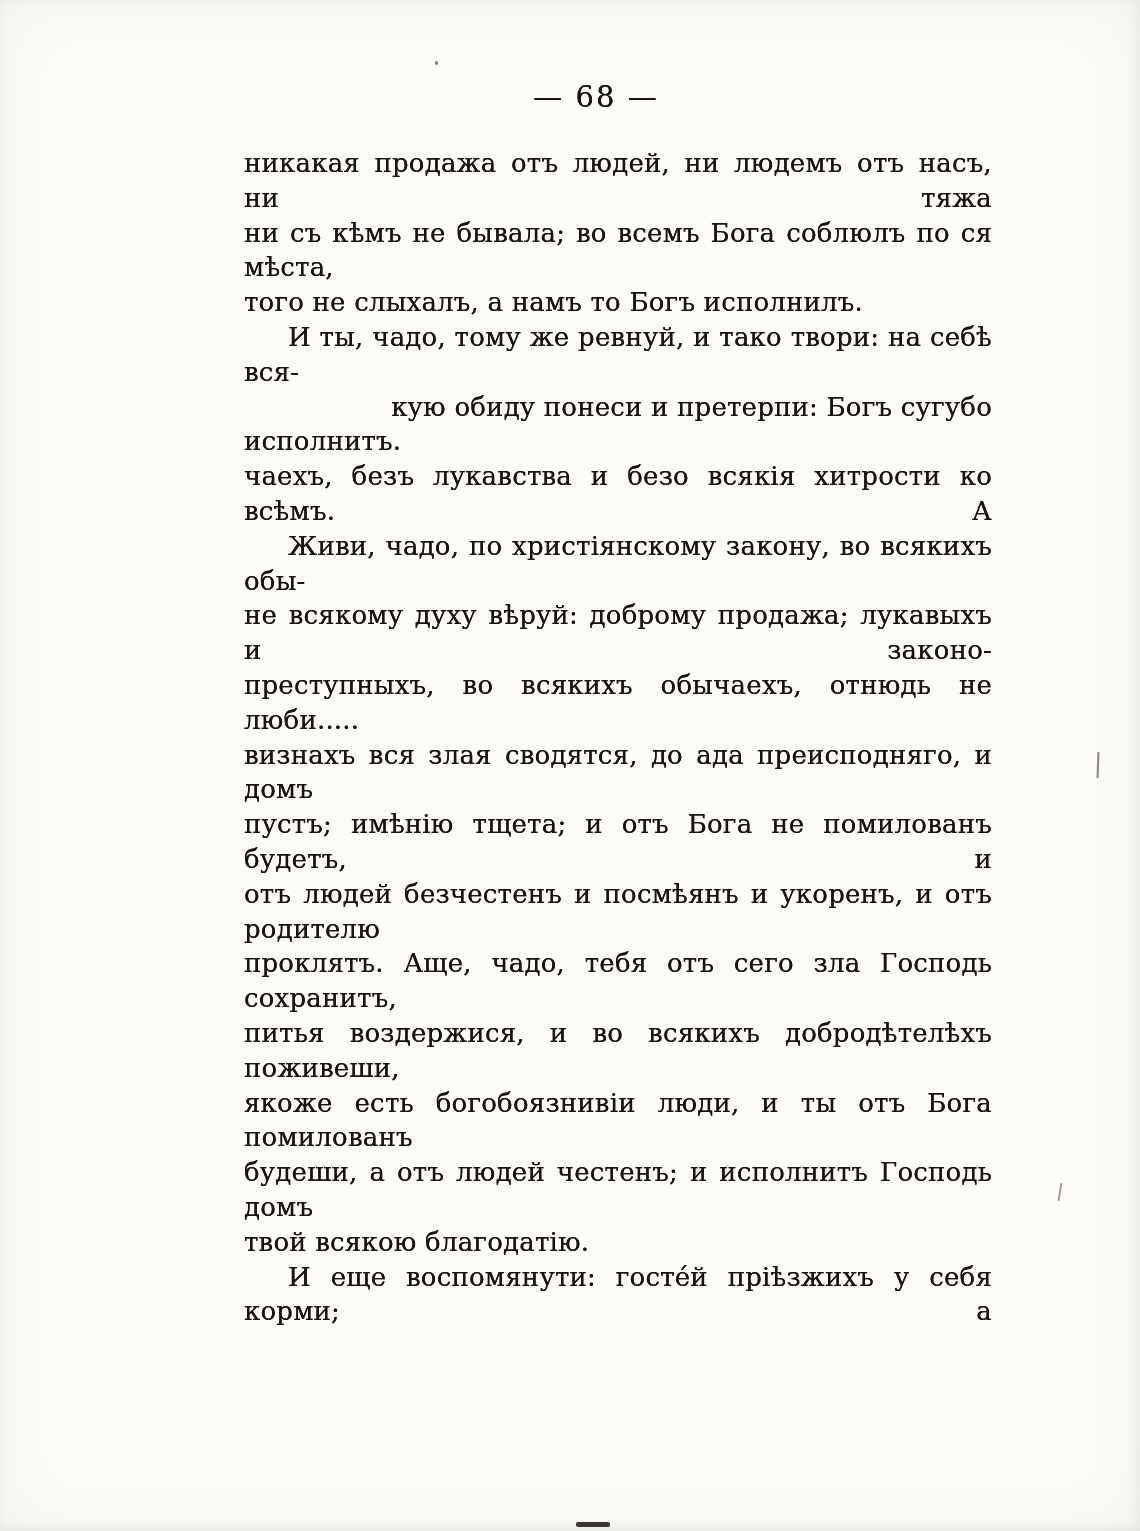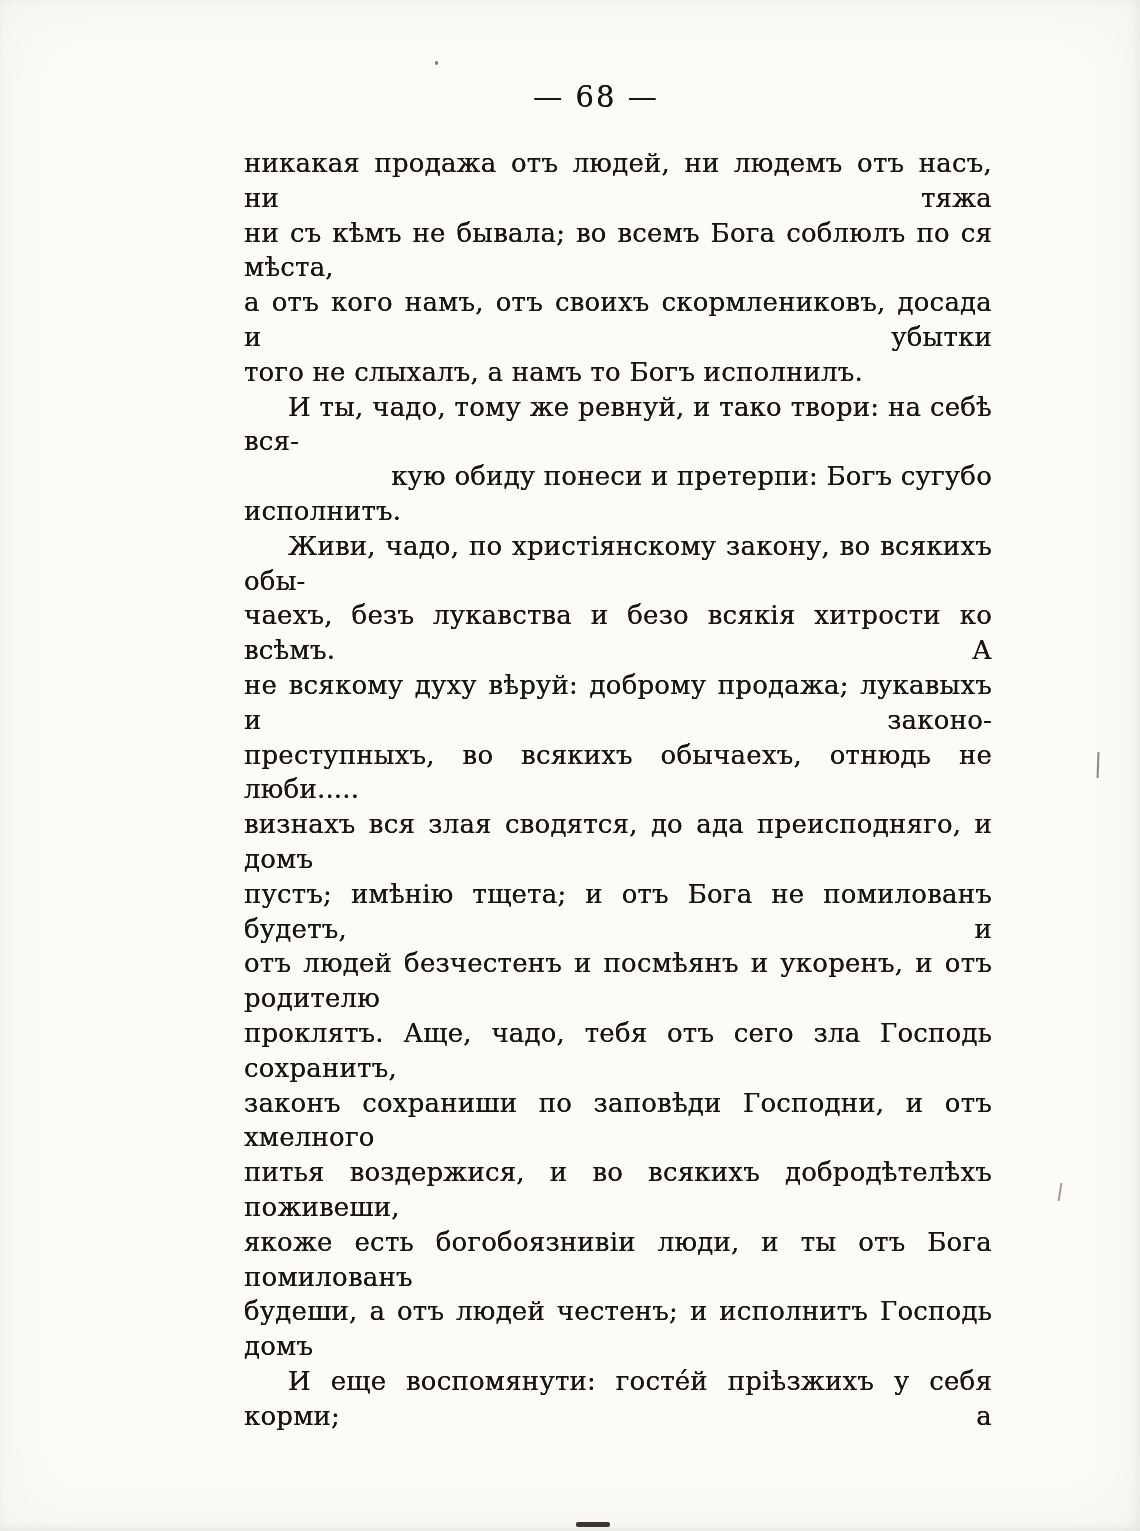--- a/index.html
+++ b/index.html
@@ -76,40 +76,39 @@
 </head>
 <body>
 
 <div class="page">
   <div class="page-header">— 68 —</div>
 
   <div class="text-block" id="text-block">
       <div class="paragraph">
         <div class="line">никакая продажа отъ людей, ни людемъ отъ насъ, ни тяжа</div>
         <div class="line">ни съ кѣмъ не бывала; во всемъ Бога соблюлъ по ся мѣста,</div>
-        <div class="line">а отъ кого намъ, отъ своихъ скормлениковъ, досада и убытки</div>
         <div class="line last">того не слыхалъ, а намъ то Богъ исполнилъ.</div>
       </div>
       <div class="paragraph">
         <div class="line first-indent">И ты, чадо, тому же ревнуй, и тако твори: на себѣ вся-</div>
         <div class="line last">кую обиду понеси и претерпи: Богъ сугубо исполнитъ.</div>
       </div>
       <div class="paragraph">
+        <div class="line">чаехъ, безъ лукавства и безо всякія хитрости ко всѣмъ. А</div>
         <div class="line first-indent">Живи, чадо, по христіянскому закону, во всякихъ обы-</div>
-        <div class="line">чаехъ, безъ лукавства и безо всякія хитрости ко всѣмъ. А</div>
         <div class="line">не всякому духу вѣруй: доброму продажа; лукавыхъ и законо-</div>
         <div class="line">преступныхъ, во всякихъ обычаехъ, отнюдь не люби.....</div>
         <div class="line">визнахъ вся злая сводятся, до ада преисподняго, и домъ</div>
         <div class="line">пустъ; имѣнію тщета; и отъ Бога не помилованъ будетъ, и</div>
         <div class="line">отъ людей безчестенъ и посмѣянъ и укоренъ, и отъ родителю</div>
         <div class="line">проклятъ. Аще, чадо, тебя отъ сего зла Господь сохранитъ,</div>
-        <div class="line">законъ сохраниши по заповѣди Господни, и отъ хмелного</div>
         <div class="line">питья воздержися, и во всякихъ добродѣтелѣхъ поживеши,</div>
         <div class="line">якоже есть богобоязнивіи люди, и ты отъ Бога помилованъ</div>
         <div class="line">будеши, а отъ людей честенъ; и исполнитъ Господь домъ</div>
+        <div class="line last">твой всякою благодатію.</div>
       </div>
       <div class="paragraph">
         <div class="line first-indent">И еще воспомянути: госте́й пріѣзжихъ у себя корми; а</div>
       </div>
     </div>
 
   <div class="artifact top-speck"></div>
   <div class="artifact margin-tick-1"></div>
   <div class="artifact margin-tick-2"></div>
   <div class="artifact bottom-dash"></div>

